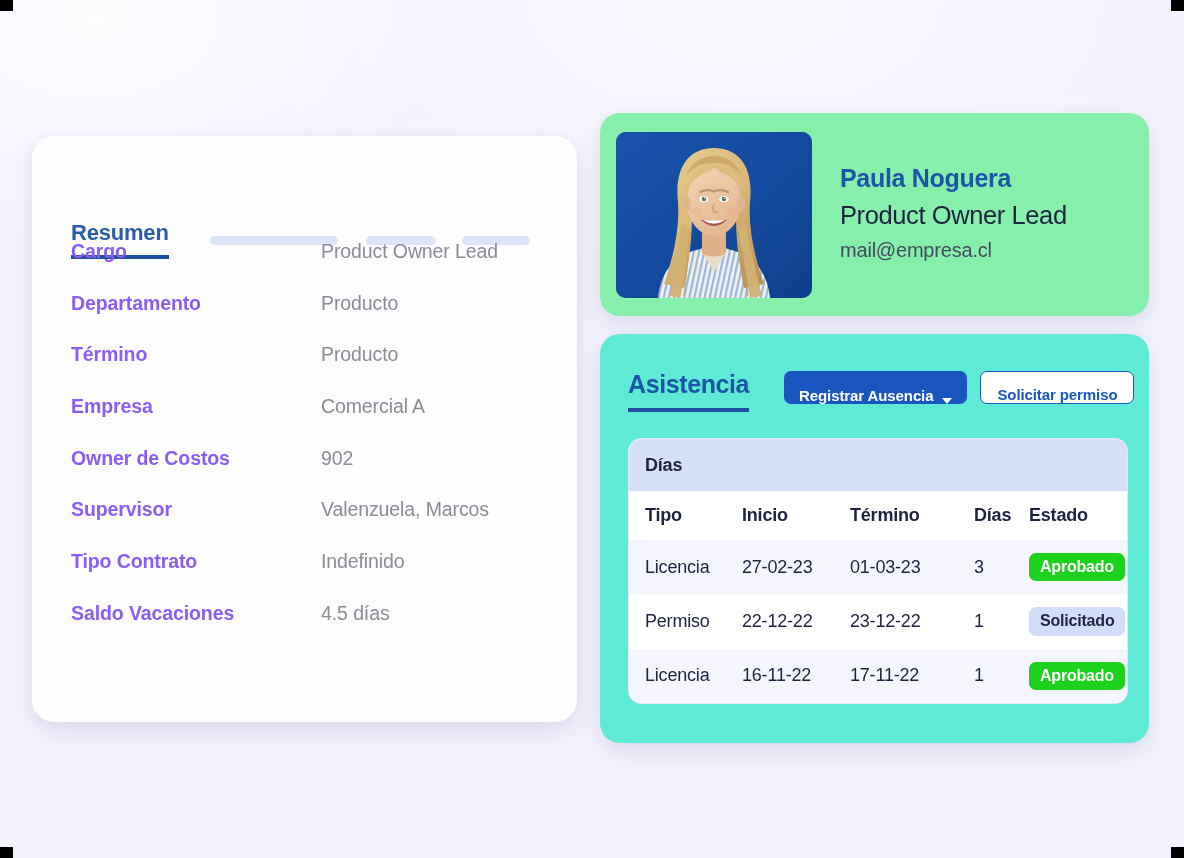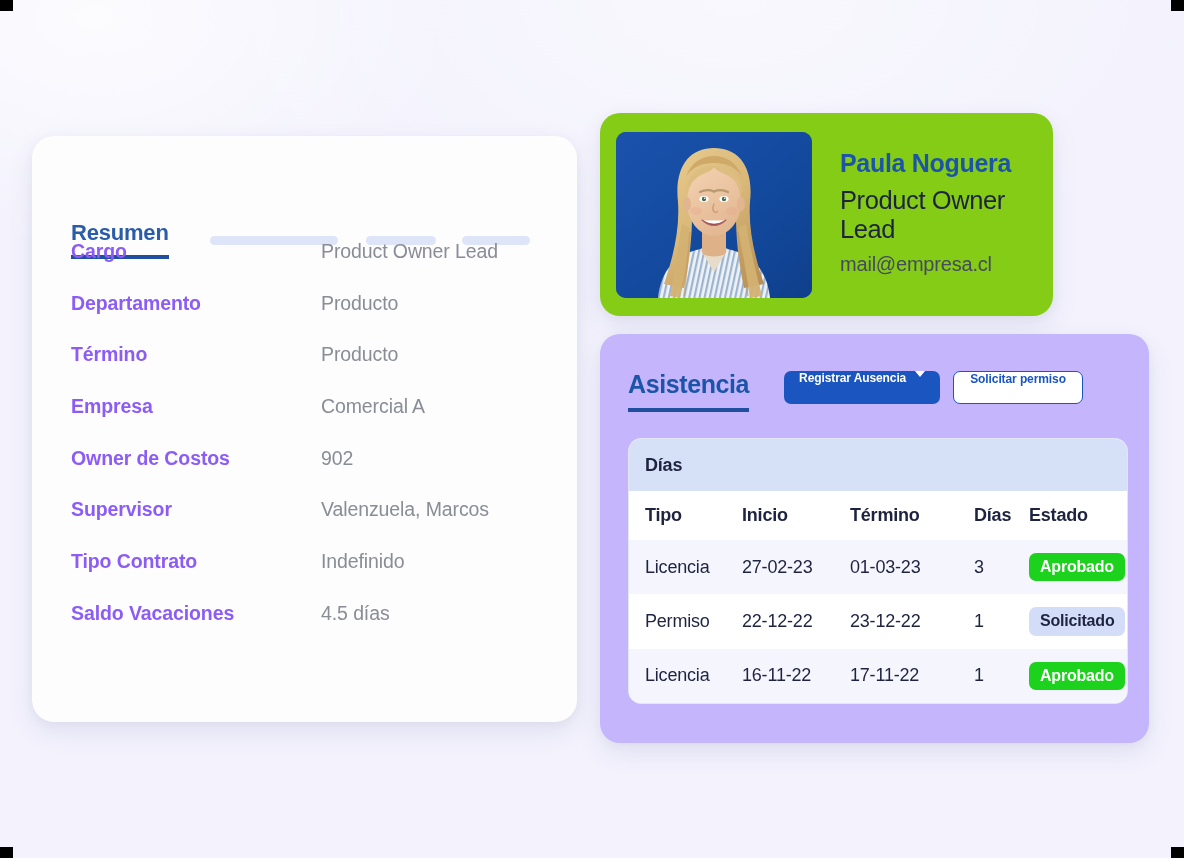--- a/index.html
+++ b/index.html
@@ -114,23 +114,23 @@
     color: #8a8c96;
     font-weight: 400;
     letter-spacing: -0.1px;
   }
 
   
   #profile-card {
     position: absolute;
     left: 600px;
     top: 113px;
-    width: 453px;
+    width: 549px;
     height: 203px;
-    background: #84cc16;
+    background: #86efac;
     border-radius: 20px;
     box-shadow: 0 10px 26px rgba(70, 70, 130, 0.10),
                 0 2px 8px rgba(70, 70, 130, 0.05);
     display: flex;
     align-items: center;
   }
 
   #avatar {
     margin-left: 16px;
     width: 196px;
@@ -167,21 +167,21 @@
     letter-spacing: -0.2px;
   }
 
   
   #attendance-card {
     position: absolute;
     left: 600px;
     top: 334px;
     width: 549px;
     height: 409px;
-    background: #c4b5fd;
+    background: #5eead4;
     border-radius: 20px;
     box-shadow: 0 10px 26px rgba(70, 70, 130, 0.10),
                 0 2px 8px rgba(70, 70, 130, 0.05);
   }
 
   #attendance-header {
     position: absolute;
     left: 28px;
     top: 36px;
     right: 24px;
@@ -194,28 +194,28 @@
     font-weight: bold;
     color: #1c55a8;
     letter-spacing: -0.4px;
     padding-bottom: 9px;
     border-bottom: 4px solid #1f4f9e;
     white-space: nowrap;
   }
 
   .btn {
     font-family: "Liberation Sans", sans-serif;
-    font-size: 12px;
+    font-size: 15px;
     font-weight: bold;
     letter-spacing: -0.1px;
     border-radius: 7px;
     cursor: pointer;
     white-space: nowrap;
     display: inline-flex;
-    align-items: flex-start;
+    align-items: flex-end;
     justify-content: center;
   }
 
   #btn-registrar-ausencia {
     margin-left: 35px;
     margin-bottom: 7px;
     height: 33px;
     padding: 0 15px;
     background: #1a55c0;
     color: #ffffff;

